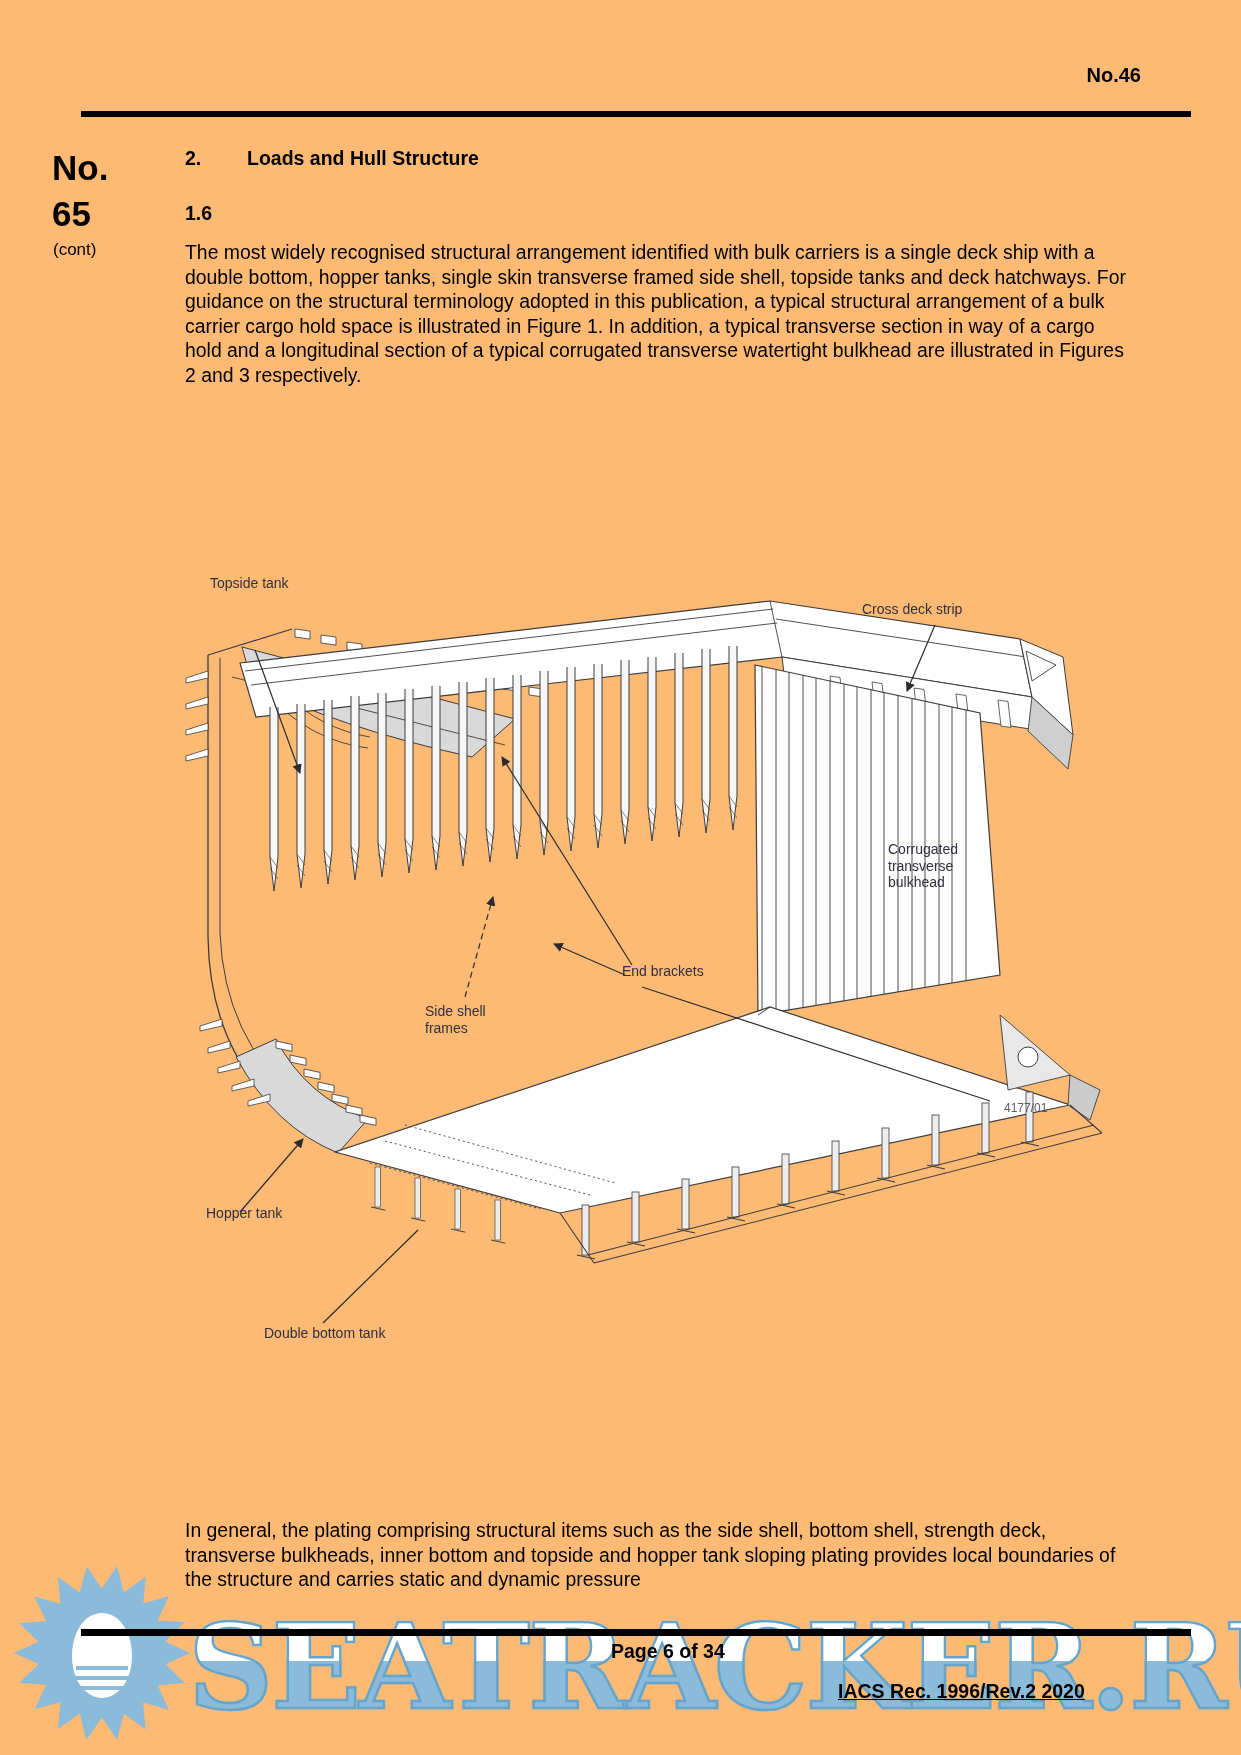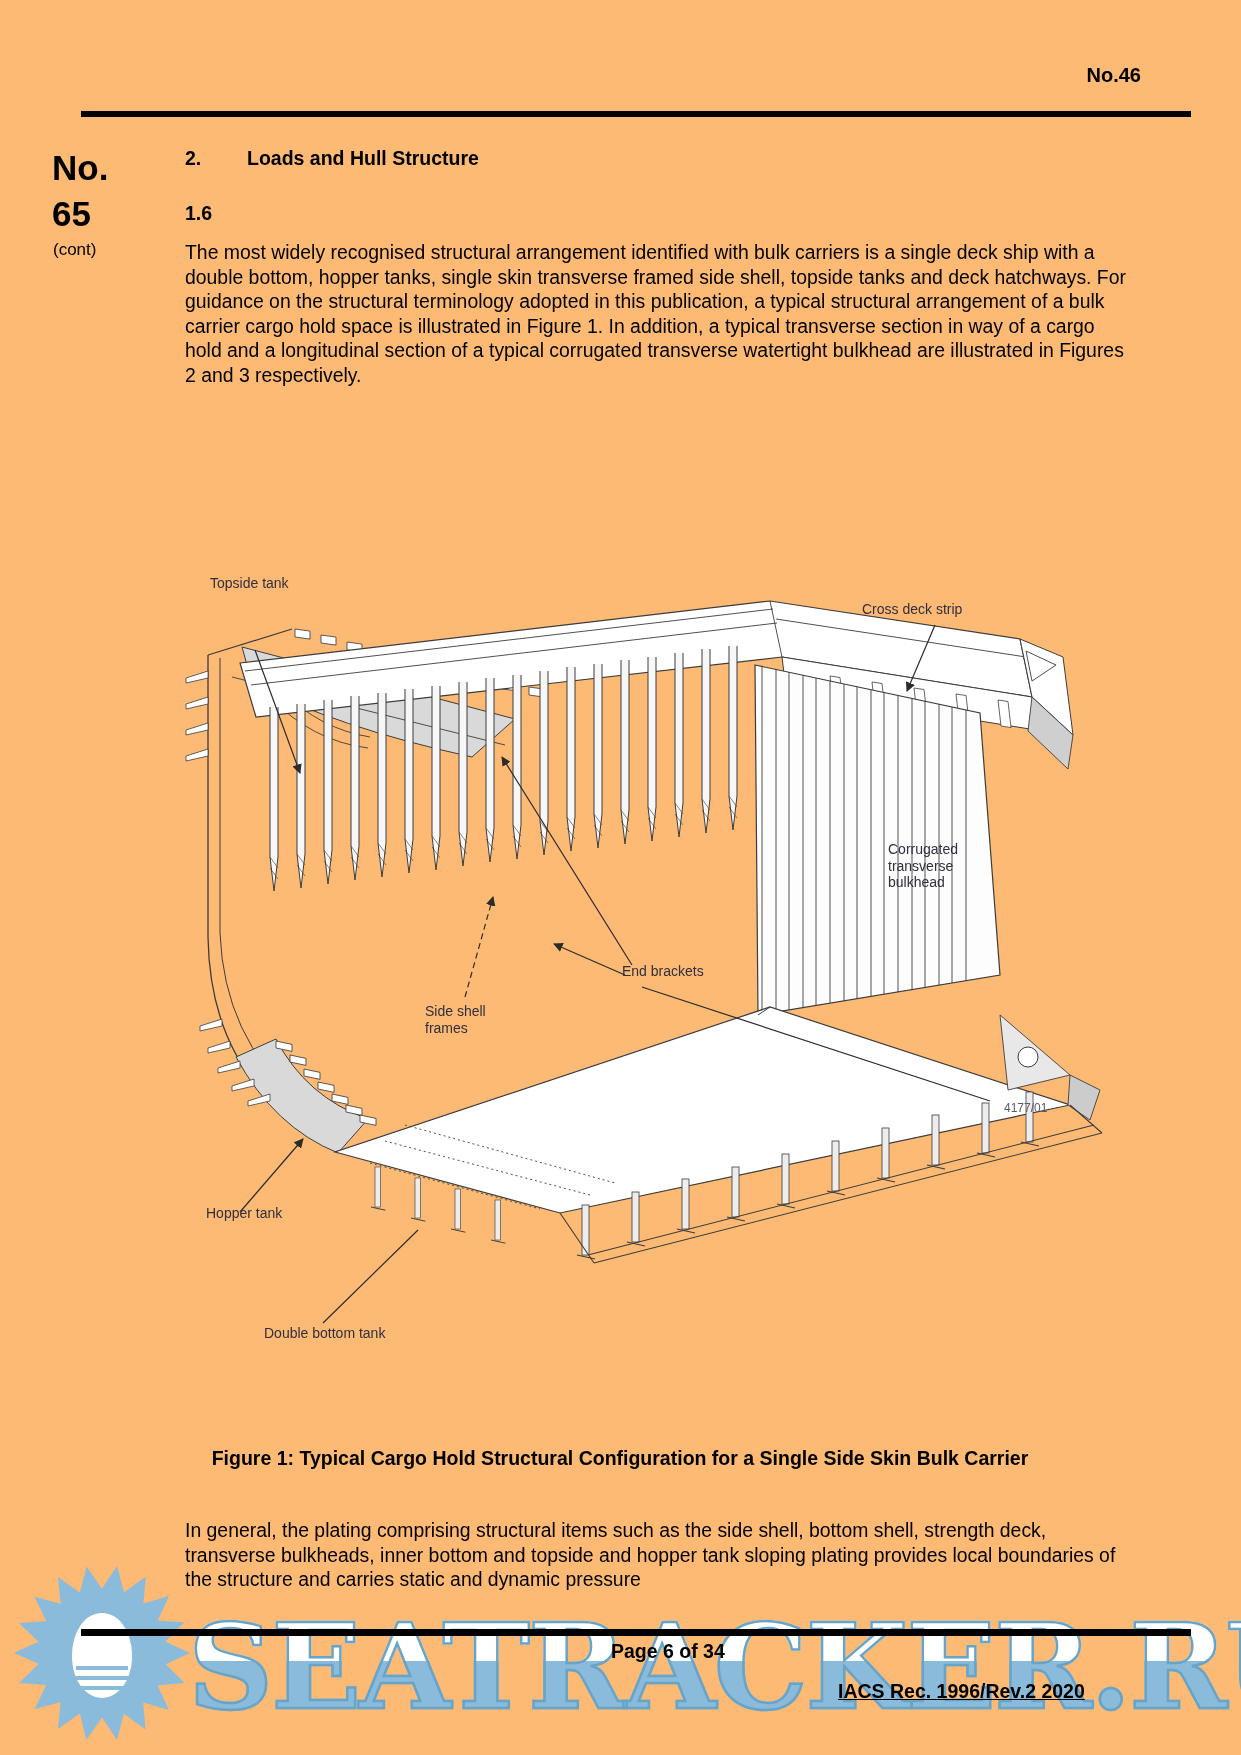--- a/index.html
+++ b/index.html
@@ -209,21 +209,20 @@
     <div class="fig-label lbl-topside">Topside tank</div>
     <div class="fig-label lbl-cross">Cross deck strip</div>
     <div class="fig-label lbl-corr">Corrugated transverse bulkhead</div>
     <div class="fig-label lbl-endbr">End brackets</div>
     <div class="fig-label lbl-ssf">Side shell frames</div>
     <div class="fig-label lbl-hopper">Hopper tank</div>
     <div class="fig-label lbl-dbt">Double bottom tank</div>
     <div class="fig-label lbl-dwgno">4177/01</div>
   </div>
 
-  <div class="abs caption">Figure 1: Typical Cargo Hold Structural Configuration for a Single Side Skin Bulk Carrier</div>
 
   <div class="abs para p3">In general, the plating comprising structural items such as the side shell, bottom shell, strength deck, transverse bulkheads, inner bottom and topside and hopper tank sloping plating provides local boundaries of the structure and carries static and dynamic pressure</div>
 
   <div class="abs rule-bot"></div>
   <div class="abs ft ft-page">Page 6 of 34</div>
   <div class="abs ft ft-ref">IACS Rec. 1996/Rev.2 2020</div>
 
   <div class="abs wm wm-sun">
     <svg width="190" height="195" viewBox="0 0 190 195">
       <g fill="#8abbdb">

